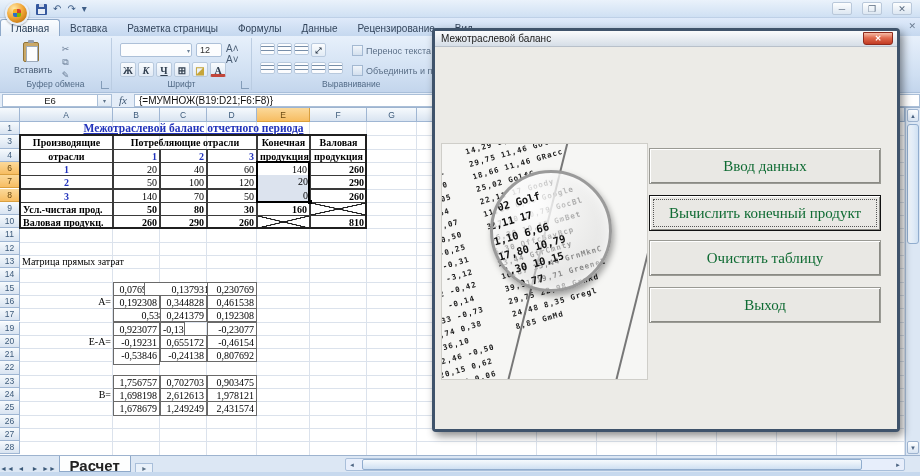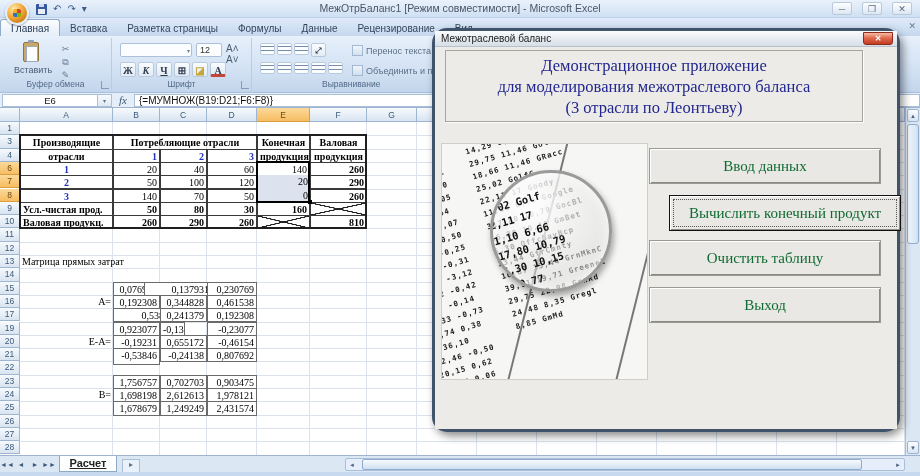--- a/index.html
+++ b/index.html
@@ -103,33 +103,33 @@
   .varr { position:absolute; left:1px; width:12px; height:13px; background:linear-gradient(#fdfeff,#d8e4f2);
     border:1px solid #9db3cf; border-radius:2px; font-size:6px; color:#4c6variants382; color:#4c6482; text-align:center; line-height:12px; }
   .vthumb { position:absolute; left:1px; top:16px; width:12px; height:120px;
     background:linear-gradient(90deg,#f3f8fd,#cfe0f2); border:1px solid #91adce; border-radius:3px; }
 
   .tabbar { position:absolute; left:0; top:455px; width:920px; height:17px; background:#dce7f4;
     border-top:1px solid #9db3cf; font-size:9px; }
   .navarr { display:inline-block; width:14px; text-align:center; color:#3c5a7a; font-size:7px; line-height:16px; }
   .sheettab { display:inline-block; height:16px; padding:1px 10px; background:#fdfefe;
     border:1px solid #8fa9c9; border-top:none; font-weight:bold; text-decoration:underline;
-    color:#222; font-size:11px; }
+    color:#222; font-size:15px; }
   .addtab { display:inline-block; width:18px; height:14px; background:#e9f1fa; border:1px solid #a9bfda;
     margin-left:2px; font-size:8px; text-align:center; color:#5c7288; }
   .hscroll { position:absolute; right:15px; top:2px; width:560px; height:13px; background:#e7eefb;
     border:1px solid #a9bfda; border-radius:2px; }
   .hthumb { position:absolute; left:16px; top:0px; width:500px; height:11px;
     background:linear-gradient(#f6fafd,#cfe0f2); border:1px solid #91adce; border-radius:2px; }
   .harr { position:absolute; top:1px; font-size:6px; color:#4c6482; line-height:11px; }
   .statusstrip { position:absolute; left:0; top:472px; width:920px; height:4px; background:#c7d9ee; }
 
   
   .dialog { position:absolute; left:432px; top:28px; width:468px; height:404px; z-index:100;
-    border:3px solid #3f536b; border-radius:15px; box-shadow:3px 4px 8px rgba(0,0,0,.45); background:#84cc16; }
+    border:3px solid #3f536b; border-radius:4px; box-shadow:3px 4px 8px rgba(0,0,0,.45); background:#84cc16; }
   .dtitle { height:16px; background:linear-gradient(#fafbfc,#d6dee7); border-bottom:1px solid #b8c0ca;
     font-size:10px; color:#1a1a1a; padding:2px 6px; position:relative; }
   .dclose { position:absolute; right:4px; top:1px; width:30px; height:13px; border-radius:0 0 3px 3px;
     background:linear-gradient(#f6bca7,#e06a4e 45%, #c23a22); border:1px solid #8e2a1c;
     color:#fff; font-size:8px; font-weight:bold; text-align:center; line-height:12px; }
   .dclient { position:absolute; left:0; top:16px; right:0; bottom:0; background:#ecebe7; }
   .dpanel { position:absolute; left:10px; top:3px; width:418px; height:72px; border:1px solid #a7a49e;
     box-shadow:1px 1px 0 #fdfdfb; text-align:center; padding-top:4px; }
   .dpanel div { font-family:"Liberation Serif", serif; font-size:16.5px; color:#22278f; line-height:21px; }
   .dphoto { position:absolute; left:6px; top:96px; width:207px; height:237px; background:#f6f6f4;
@@ -143,38 +143,37 @@
     border:3px solid #9a9a9a; box-shadow:2px 4px 6px rgba(0,0,0,.35), inset 0 0 14px rgba(255,255,255,.9);
     background:radial-gradient(circle at 32% 28%, rgba(255,255,255,.95), rgba(228,228,228,.55) 55%, rgba(190,190,190,.45));
     overflow:hidden; }
   .lens-in { position:absolute; left:-6px; top:8px; width:160px; transform:rotate(-16deg); }
   .lens-line { font-family:"DejaVu Sans Mono", monospace; font-weight:bold; font-size:10.5px; color:#111;
     line-height:16px; white-space:nowrap; }
   .dbtn { position:absolute; left:214px; width:232px; height:36px; background:#e9e8e4;
     border:1px solid #9a9a94; box-shadow:inset 1px 1px 0 #ffffff, inset -1px -1px 0 #8a8a84;
     text-align:center; font-family:"Liberation Serif", serif; font-size:15px; color:#0f6b33;
     line-height:34px; }
-  .dbtn.focused { border:1.5px solid #111; outline:1px dotted #555; outline-offset:-5px;margin-left:20px; }
+  .dbtn.focused { border:1.5px solid #111; outline:1px dotted #555; outline-offset:-5px; }
 </style>
 </head>
 <body>
 
 <div class="window">
 
   <div class="titlebar">
     <div class="orb">
         <div class="orb-core"></div>
       </div>
     <div class="qat">
       <span class="disk"></span>
       <span class="qat-ic">↶</span>
       <span class="qat-ic">↷</span>
       <span class="qat-ic">▾</span>
     </div>
-    <div class="wtitle">МежОтрБаланс1  [Режим совместимости] - Microsoft Excel</div>
     <div class="wcontrols">
       <span class="wbtn">─</span>
       <span class="wbtn">❐</span>
       <span class="wbtn">✕</span>
     </div>
   </div>
 
   <div class="tabrow">
     <span id="ribbon-tabs"><span class="rtab active">Главная</span><span class="rtab">Вставка</span><span class="rtab">Разметка страницы</span><span class="rtab">Формулы</span><span class="rtab">Данные</span><span class="rtab">Рецензирование</span><span class="rtab">Вид</span></span>
     <span class="wbclose">✕</span>
@@ -315,20 +314,21 @@
       <div class="gl" style="left: 20px; top: 226.8px; width: 885px; height: 1px;"></div>
       <div class="gl" style="left: 20px; top: 240.1px; width: 885px; height: 1px;"></div>
       <div class="gl" style="left: 20px; top: 253.4px; width: 885px; height: 1px;"></div>
       <div class="gl" style="left: 20px; top: 266.7px; width: 885px; height: 1px;"></div>
       <div class="gl" style="left: 20px; top: 280px; width: 885px; height: 1px;"></div>
       <div class="gl" style="left: 20px; top: 293.3px; width: 885px; height: 1px;"></div>
       <div class="gl" style="left: 20px; top: 306.6px; width: 885px; height: 1px;"></div>
       <div class="gl" style="left: 20px; top: 319.9px; width: 885px; height: 1px;"></div>
       <div class="gl" style="left: 20px; top: 333.2px; width: 885px; height: 1px;"></div>
       <div class="gl" style="left: 20px; top: 346.5px; width: 885px; height: 1px;"></div>
+      <div class="cell c-title" style="left: 20px; top: 14px; width: 347px; height: 14.3px;">Межотраслевой баланс отчетного периода</div>
       <div class="cell c-hdr" style="left: 20px; top: 27.3px; width: 93px; height: 14.3px;">Производящие</div>
       <div class="cell c-hdr" style="left: 113px; top: 27.3px; width: 144px; height: 14.3px;">Потребляющие отрасли</div>
       <div class="cell c-hdr" style="left: 257px; top: 27.3px; width: 53px; height: 14.3px;">Конечная</div>
       <div class="cell c-hdr" style="left: 310px; top: 27.3px; width: 57px; height: 14.3px;">Валовая</div>
       <div class="cell c-hdr" style="left: 20px; top: 40.6px; width: 93px; height: 14.3px;">отрасли</div>
       <div class="cell c-hdrnum" style="left: 113px; top: 40.6px; width: 47px; height: 14.3px;">1</div>
       <div class="cell c-hdrnum" style="left: 160px; top: 40.6px; width: 47px; height: 14.3px;">2</div>
       <div class="cell c-hdrnum" style="left: 207px; top: 40.6px; width: 50px; height: 14.3px;">3</div>
       <div class="cell c-hdr" style="left: 257px; top: 40.6px; width: 53px; height: 14.3px;">продукция</div>
       <div class="cell c-hdr" style="left: 310px; top: 40.6px; width: 57px; height: 14.3px;">продукция</div>
@@ -416,25 +416,20 @@
   </div>
   <div class="statusstrip"></div>
 </div>
 
 <div class="dialog">
   <div class="dtitle">
     <span>Межотраслевой баланс</span>
     <span class="dclose">✕</span>
   </div>
   <div class="dclient">
-    <div class="dpanel">
-      <div style="color: rgb(34, 39, 143);">Демонстрационное приложение</div>
-      <div style="color: rgb(34, 39, 143);">для моделирования межотраслевого баланса</div>
-      <div style="color: rgb(34, 39, 143);">(3 отрасли по Леонтьеву)</div>
-    </div>
     <div class="dphoto" id="dphoto">
         <div class="ph-rot">
           <div class="ph-cols">
             <div>
               <div class="ph-line">34,70 -0,32</div>
               <div class="ph-line">17,85 -0,31</div>
               <div class="ph-line">26,22 -0,90</div>
               <div class="ph-line">37,35 -0,05</div>
               <div class="ph-line">25,65 0,64</div>
               <div class="ph-line">19,49 -0,07</div>

